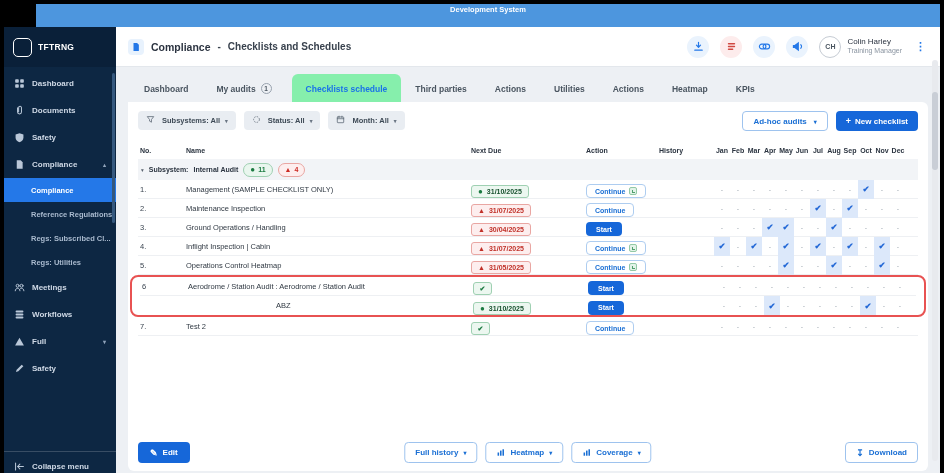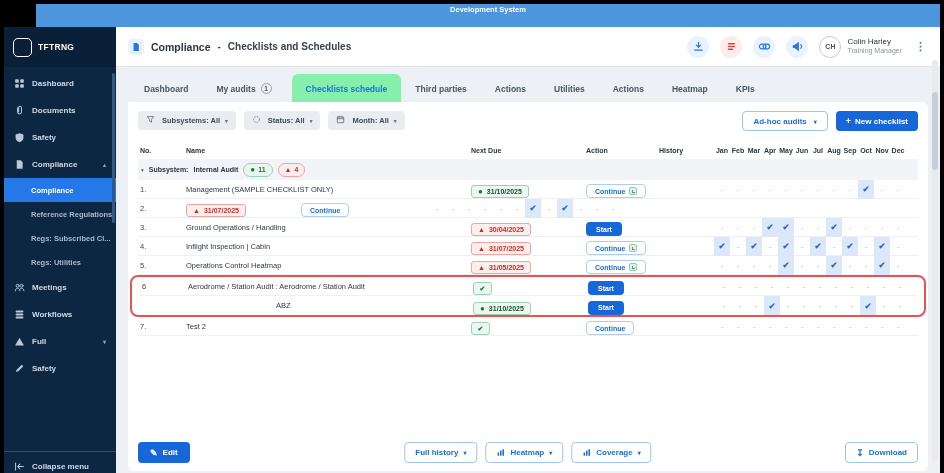--- a/index.html
+++ b/index.html
@@ -398,20 +398,21 @@
                     <span class="m">-</span>
                     <span class="m">-</span>
                     <span class="m">-</span>
                     <span class="m checked">✔</span>
                     <span class="m">-</span>
                     <span class="m">-</span>
                   </span>
                 </div>
                 <div class="trow">
                   <span class="row-no">2.</span>
+                  <span class="row-name">Maintenance Inspection</span>
                   <span class="due-wrap"><span class="due-badge due-warn">
                       <span class="g">▲</span>
                       <span>31/07/2025</span>
                     </span></span>
                   <span class="act-wrap"><button class="btn-row-outline">
                       <span>Continue</span>
                     </button></span>
                   <span class="hist-wrap"></span>
                   <span class="c-months">
                     <span class="m">-</span>

